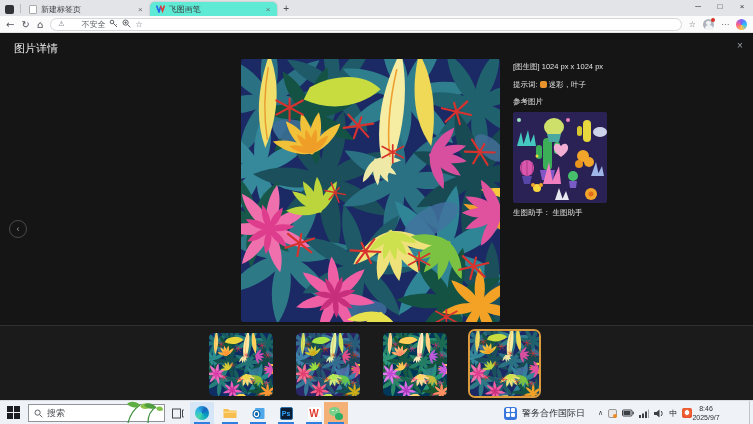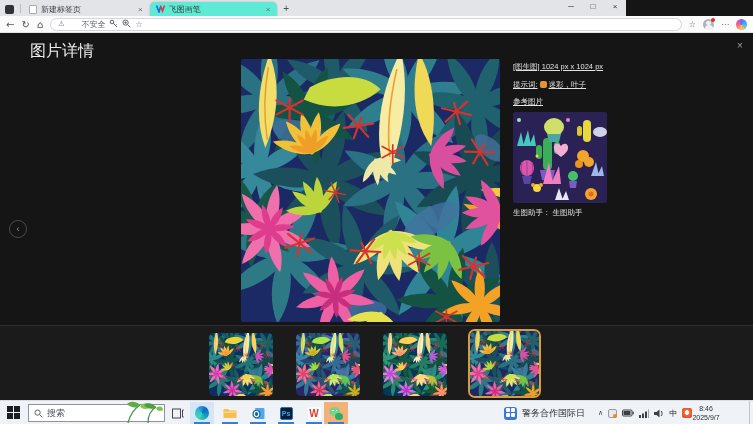--- a/index.html
+++ b/index.html
@@ -2,21 +2,21 @@
 <html><head>
 <meta charset="utf-8">
 <style>
   * { margin:0; padding:0; box-sizing:border-box; }
   html,body { width:753px; height:424px; overflow:hidden; }
   body { font-family:"Liberation Sans","DejaVu Sans",sans-serif; }
   .abs { position:absolute; }
   #screen { position:relative; width:753px; height:424px; background:#151515; }
 
   
-  #tabbar { top:0; left:0; width:626px; height:16px; background:#e2e4e8; display:flex; align-items:flex-end; }
+  #tabbar { top:0; left:0; width:753px; height:16px; background:#e2e4e8; display:flex; align-items:flex-end; }
   .tab-actions { width:18px; height:14px; display:flex; align-items:center; justify-content:center; }
   .tab-actions .sq { width:9px; height:9px; background:#2f3237; border-radius:2px; }
   .tab-sep { width:1px; height:9px; background:#b9bcc2; margin:0 2px 3px 2px; }
   .tab { height:14px; display:flex; align-items:center; gap:4px; padding:0 6px; font-size:8px; color:#3c4043; max-width:150px; }
   .tab.active { background:#5eead4; border-radius:5px 5px 0 0; box-shadow:0 0 2px rgba(0,0,0,.25); }
   .tab .title { white-space:nowrap; overflow:hidden; width:92px; }
   .tab .x { color:#6b6e73; font-size:8px; padding:0 1px; }
   .doc-ico { width:8px; height:9px; background:#fff; border:1px solid #aaa; border-radius:1px; }
   .newtab { font-size:10px; color:#4a4d52; margin:0 0 2px 6px; }
   #wincontrols { position:absolute; top:0; right:0; height:14px; display:flex; }
@@ -30,28 +30,28 @@
   #addrpill .url { color:#202124; flex:1; white-space:nowrap; overflow:hidden; }
   .pill-ico { font-size:8px; color:#5f6368; }
   .avatar { width:11px; height:11px; border-radius:50%; background:#aeb4bd; position:relative; }
   .avatar:before { content:""; position:absolute; left:3.2px; top:2px; width:4.5px; height:4.5px; border-radius:50%; background:#f2f3f5; }
   .avatar:after { content:""; position:absolute; left:1.6px; top:6.4px; width:8px; height:5px; border-radius:4px 4px 0 0; background:#f2f3f5; }
   .avatar .dot { position:absolute; right:-1px; top:-1px; width:4px; height:4px; border-radius:50%; background:#d93025; }
   .copilot { width:11px; height:11px; border-radius:50%; background:conic-gradient(#7b61ff,#25c2ff,#ffc24b,#ff5e8a,#7b61ff); }
 
   
   #content { top:33px; left:0; width:753px; height:367px; background:#151515; overflow:hidden; }
-  #modal-title { left:14px; top:8px; font-size:16px; color:#ececec;margin-left:16px; }
+  #modal-title { left:14px; top:8px; font-size:11px; color:#ececec; }
   #modal-close { right:7px; top:7px; font-size:10px; color:#9aa0a6; width:12px; text-align:center; }
   #prev-btn { left:9px; top:187px; width:18px; height:18px; border:1px solid #4a4a4a; border-radius:50%; color:#9a9a9a; font-size:9px; text-align:center; line-height:16px; }
   #hero { left:241px; top:26px; width:259px; height:263px; border-radius:2px; overflow:hidden; }
   #hero svg, .thumb svg, #refimg svg { display:block; width:100%; height:100%; }
 
   #meta { left:513px; top:30px; width:100px; color:#e3e3e3; font-size:7.5px; line-height:1; }
-  #meta .row { margin-bottom:10px; display:flex; align-items:center; gap:2px; white-space:nowrap;text-decoration:underline; }
+  #meta .row { margin-bottom:10px; display:flex; align-items:center; gap:2px; white-space:nowrap; }
   .prompt-ico { display:inline-block; width:7px; height:7px; border-radius:2px; background:#e8932c; }
   #refimg { left:513px; top:79px; width:94px; height:91px; border-radius:2px; overflow:hidden; }
   #assistant { left:513px; top:175px; color:#e3e3e3; font-size:7.5px; white-space:nowrap; }
 
   #strip { left:0; top:292px; width:753px; height:75px; background:#1b1b1b; border-top:1px solid #313131; }
   .thumb { position:absolute; top:7px; width:64px; height:63px; border-radius:5px; overflow:hidden; }
   .thumb.sel { top:3px; width:73px; height:69px; border:2px solid #db9b3c; border-radius:7px; }
   .t1 { left:209px; filter:hue-rotate(-12deg) saturate(1.05); }
   .t2 { left:296px; filter:hue-rotate(14deg); }
   .t3 { left:383px; filter:hue-rotate(-32deg) brightness(1.06); }

